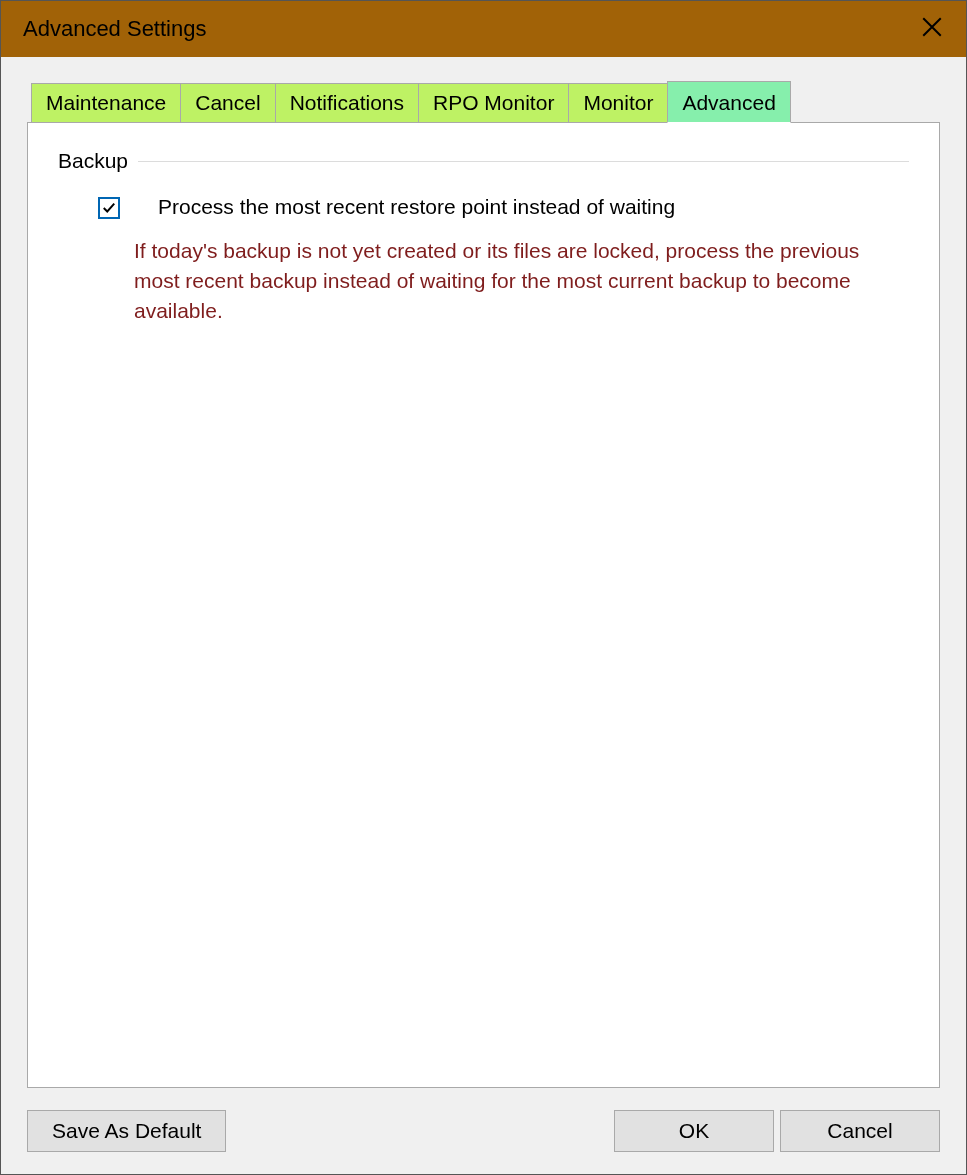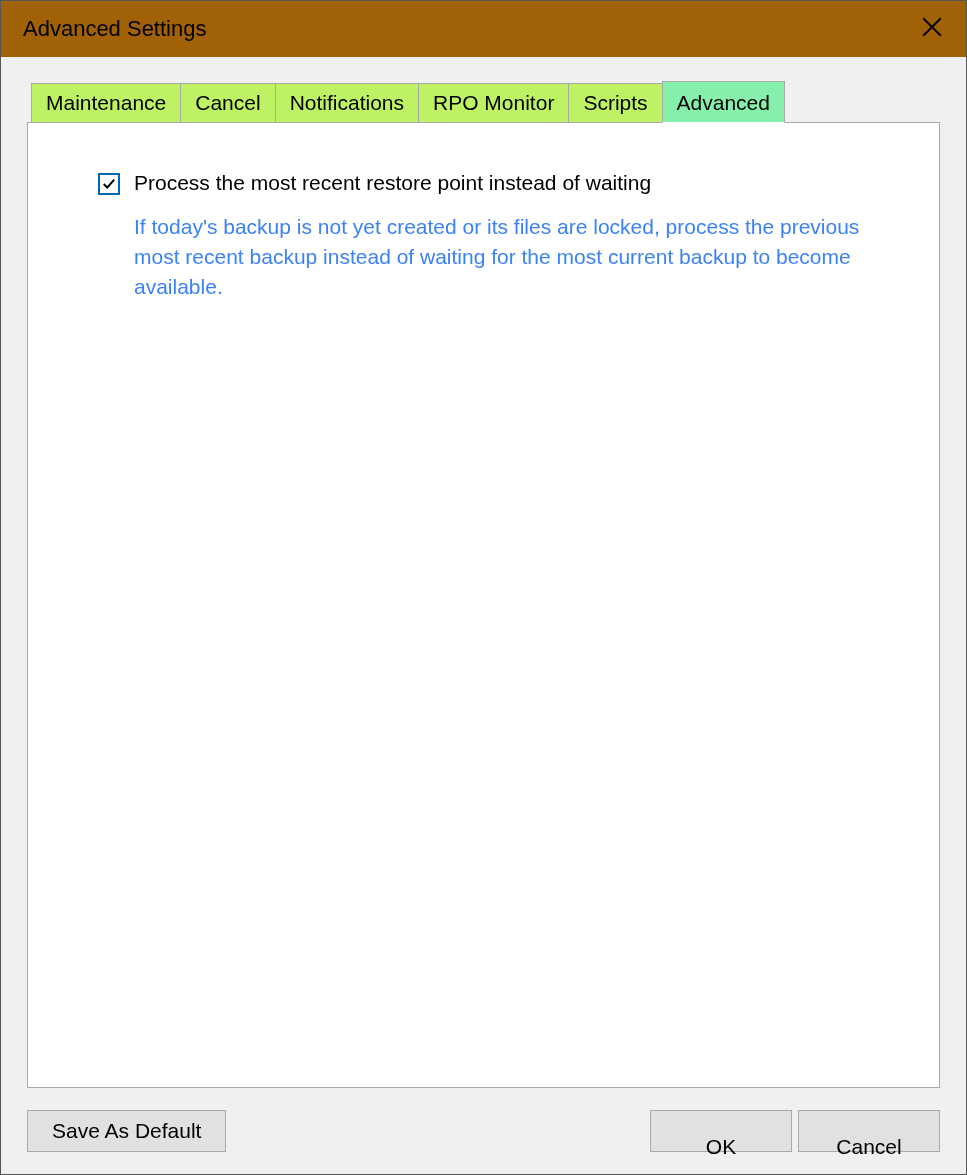--- a/index.html
+++ b/index.html
@@ -101,20 +101,21 @@
     height: 1px;
     background: #dcdcdc;
   }
   .group-body {
     padding: 20px 0 0 40px;
   }
 
   .check-row {
     display: flex;
     align-items: flex-start;
+    gap: 24px;
   }
   .checkbox {
     width: 22px;
     height: 22px;
     border: 2px solid #0066b3;
     box-sizing: border-box;
     margin-top: 4px;
     display: flex;
     align-items: center;
     justify-content: center;
@@ -126,43 +127,43 @@
   .check-label {
     margin-left: 14px;
     font-size: 21px;
     line-height: 1.35;
   }
   .check-desc {
     margin-left: 36px;
     margin-top: 14px;
     font-size: 21px;
     line-height: 1.45;
-    color: #3b82f6;
+    color: #7f1d1d;
     max-width: 740px;
   }
 
   .button-row {
     display: flex;
     align-items: center;
     margin-top: 22px;
   }
   .btn {
     height: 42px;
     border: 1px solid #a9a9a9;
     background: #e1e1e1;
     font-size: 21px;
     font-family: inherit;
     padding: 0 24px;
     cursor: pointer;
     line-height: 40px;
     text-align: center;
   }
   .btn.ok, .btn.cancel {
-    width: 142px;
-    padding: 16px;
+    width: 160px;
+    padding: 0;
   }
   .spacer { flex: 1; }
   .button-row .btn + .btn { margin-left: 6px; }
 </style>
 </head>
 <body>
 
 <div class="window">
 
   <div class="titlebar">
@@ -176,27 +177,31 @@
     </div>
   </div>
 
   <div class="client">
 
     <div class="tabstrip">
       <div class="tab">Maintenance</div>
       <div class="tab">Cancel</div>
       <div class="tab">Notifications</div>
       <div class="tab">RPO Monitor</div>
-      <div class="tab">Scripts</div>
+      <div class="tab">Monitor</div>
       <div class="tab active">Advanced</div>
     </div>
 
     <div class="tabpanel">
 
       <div class="group">
+        <div class="group-header">
+          <div class="group-title">Backup</div>
+          <div class="group-rule"></div>
+        </div>
         <div class="group-body">
           <div class="check-row">
             <div class="checkbox">
               <span>
                 <svg viewBox="0 0 16 16">
                     <path d="M2 8 L6 12 L14 3" stroke="#000" stroke-width="2.2" fill="none"></path>
                   </svg>
               </span>
             </div>
             <div class="check-label">Process the most recent restore point instead of waiting</div>

